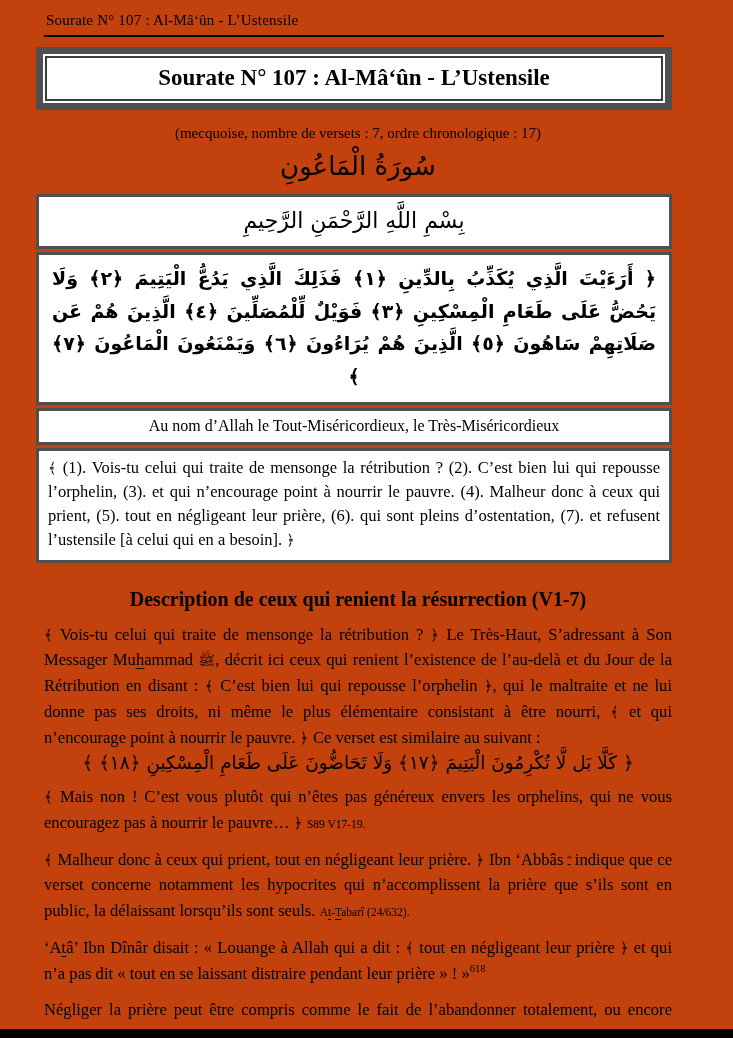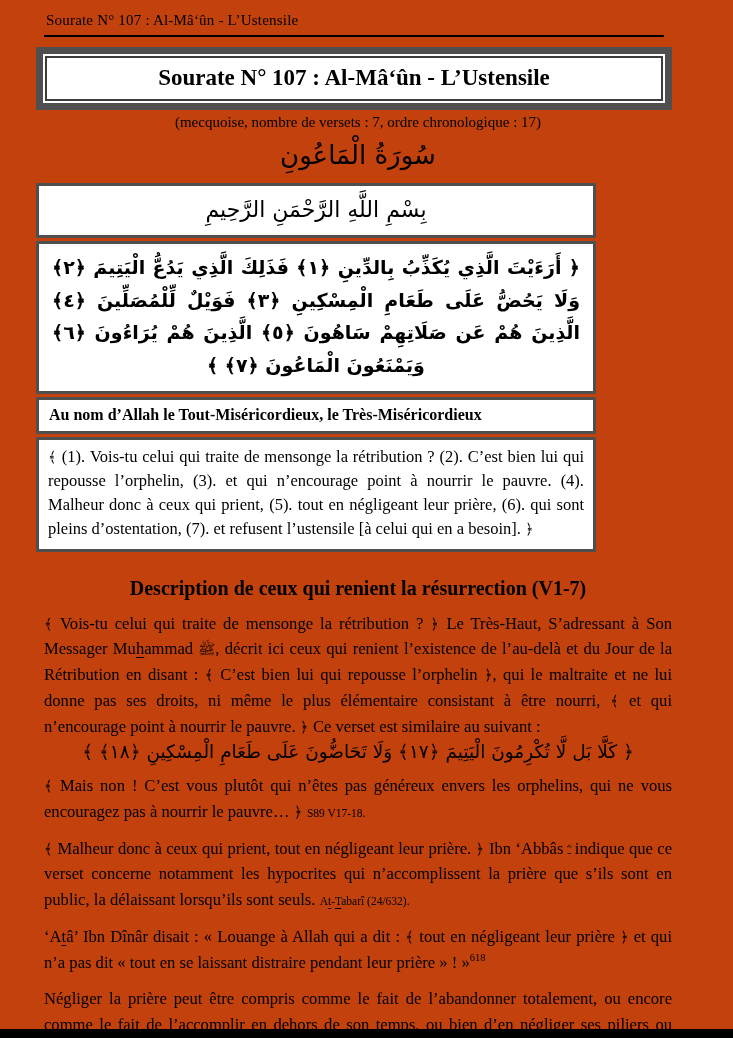--- a/index.html
+++ b/index.html
@@ -17,39 +17,39 @@
 
   .title-box {
     margin:10px 0 0 -8px; width:636px;
     border:7px solid #4f4f4f; background:#fff;
   }
   .title-inner {
     border:2px solid #3c3c3c; margin:2px;
     text-align:center; font-weight:bold; font-size:23px; padding:7px 4px 8px;
   }
 
-  .subtitle { text-align:center; font-size:15px; margin-top:4px; }
+  .subtitle { text-align:center; font-size:15px; margin-top:15px; }
 
   .surah-name-ar {
     text-align:center; direction:rtl; font-family:"DejaVu Sans", sans-serif;
     font-size:26px; margin-top:9px;
   }
 
-  .boxes { margin-left:-8px; width:560px; margin-top:13px; }
+  .boxes { margin-left:-8px; width:636px; margin-top:13px; }
   .box { border:3px solid #4f4f4f; background:#fff; margin-top:3px; }
   .basmala-box {
     text-align:center; direction:rtl; font-family:"DejaVu Sans", sans-serif;
     font-size:22px; padding:11px 6px 13px;
   }
   .verses-box {
     direction:rtl; font-family:"DejaVu Sans", sans-serif;
     font-size:19px; line-height:1.72; padding:7px 13px 9px;
     text-align:justify; text-align-last:center;font-weight:bold;
   }
-  .bism-fr-box { font-weight:bold; font-size:16px; padding:6px 10px 7px; }
+  .bism-fr-box { text-align:center; font-weight:normal; font-size:16px; padding:6px 10px 7px; }
   .translation-box {
     font-size:16.5px; line-height:1.47; padding:5px 9px 7px;
     text-align:justify;
   }
 
   .section-heading { text-align:center; font-weight:bold; font-size:20px; margin:25px 0 10px; }
 
   .para { font-size:16.6px; line-height:1.55; text-align:justify; margin-top:11px; }
   .quran-inline-ar {
     text-align:center; direction:rtl; font-family:"DejaVu Sans", sans-serif;
@@ -95,21 +95,21 @@
       <div class="box bism-fr-box">Au nom d’Allah le Tout-Miséricordieux, le Très-Miséricordieux</div>
       <div class="box translation-box"><span class="seg-q">﴾ </span><span class="seg-n">(1). Vois-tu celui qui traite de mensonge la rétribution ? (2). C’est bien lui qui repousse l’orphelin, (3). et qui n’encourage point à nourrir le pauvre. (4). Malheur donc à ceux qui prient, (5). tout en négligeant leur prière, (6). qui sont pleins d’ostentation, (7). et refusent l’ustensile [à celui qui en a besoin]. </span><span class="seg-q">﴿</span></div>
     </div>
 
     <div class="section-heading">Description de ceux qui renient la résurrection (V1-7)</div>
 
     <p class="para"><span class="seg-q">﴾ </span><span class="seg-n">Vois-tu celui qui traite de mensonge la rétribution ? </span><span class="seg-q">﴿ </span><span class="seg-n">Le Très-Haut, S’adressant à Son Messager Mu</span><span class="seg-u">h</span><span class="seg-n">ammad </span><span class="seg-sym">ﷺ</span><span class="seg-n">, décrit ici ceux qui renient l’existence de l’au-delà et du Jour de la Rétribution en disant : </span><span class="seg-q">﴾ </span><span class="seg-n">C’est bien lui qui repousse l’orphelin </span><span class="seg-q">﴿</span><span class="seg-n">, qui le maltraite et ne lui donne pas ses droits, ni même le plus élémentaire consistant à être nourri, </span><span class="seg-q">﴾ </span><span class="seg-n">et qui n’encourage point à nourrir le pauvre. </span><span class="seg-q">﴿ </span><span class="seg-n">Ce verset est similaire au suivant :</span></p>
 
     <div class="quran-inline-ar">﴿ كَلَّا بَل لَّا تُكْرِمُونَ الْيَتِيمَ ﴿١٧﴾ وَلَا تَحَاضُّونَ عَلَى طَعَامِ الْمِسْكِينِ ﴿١٨﴾ ﴾</div>
 
-    <p class="para"><span class="seg-q">﴾ </span><span class="seg-n">Mais non ! C’est vous plutôt qui n’êtes pas généreux envers les orphelins, qui ne vous encouragez pas à nourrir le pauvre… </span><span class="seg-q">﴿ </span><span class="seg-s">S89 V17-18.</span></p>
+    <p class="para"><span class="seg-q">﴾ </span><span class="seg-n">Mais non ! C’est vous plutôt qui n’êtes pas généreux envers les orphelins, qui ne vous encouragez pas à nourrir le pauvre… </span><span class="seg-q">﴿ </span><span class="seg-s">S89 V17-19.</span></p>
 
     <p class="para"><span class="seg-q">﴾ </span><span class="seg-n">Malheur donc à ceux qui prient, tout en négligeant leur prière. </span><span class="seg-q">﴿ </span><span class="seg-n">Ibn ‘Abbâs </span><span class="seg-sym">ـؓ</span><span class="seg-n"> indique que ce verset concerne notamment les hypocrites qui n’accomplissent la prière que s’ils sont en public, la délaissant lorsqu’ils sont seuls. </span><span class="seg-s">A</span><span class="seg-su">t</span><span class="seg-s">-</span><span class="seg-su">T</span><span class="seg-s">abarî (24/632).</span></p>
 
     <p class="para"><span class="seg-n">‘A</span><span class="seg-u">t</span><span class="seg-n">â’ Ibn Dînâr disait : « Louange à Allah qui a dit : </span><span class="seg-q">﴾ </span><span class="seg-n">tout en négligeant leur prière </span><span class="seg-q">﴿</span><span class="seg-n"> et qui n’a pas dit « tout en se laissant distraire pendant leur prière » ! »</span><span class="seg-sup">618</span></p>
 
     <p class="para"><span class="seg-n">Négliger la prière peut être compris comme le fait de l’abandonner totalement, ou encore comme le fait de l’accomplir en dehors de son temps, ou bien d’en négliger ses piliers ou conditions, ou encore l’absence de recueillement pendant la prière.</span></p>
   </div>
 
 
 

